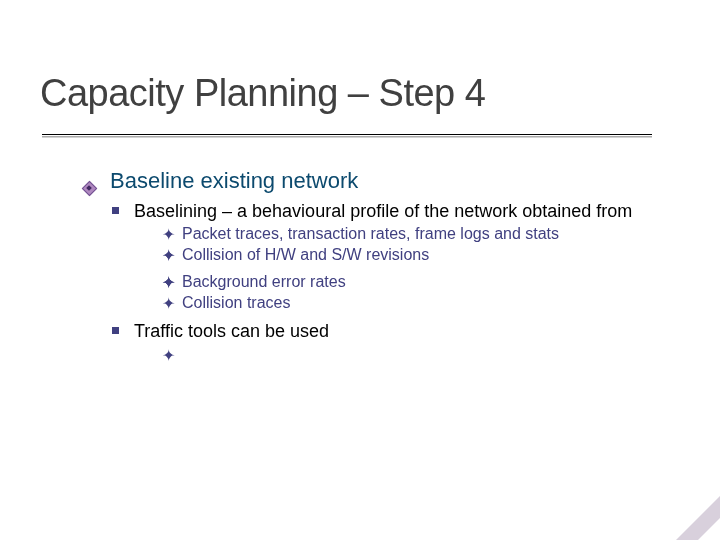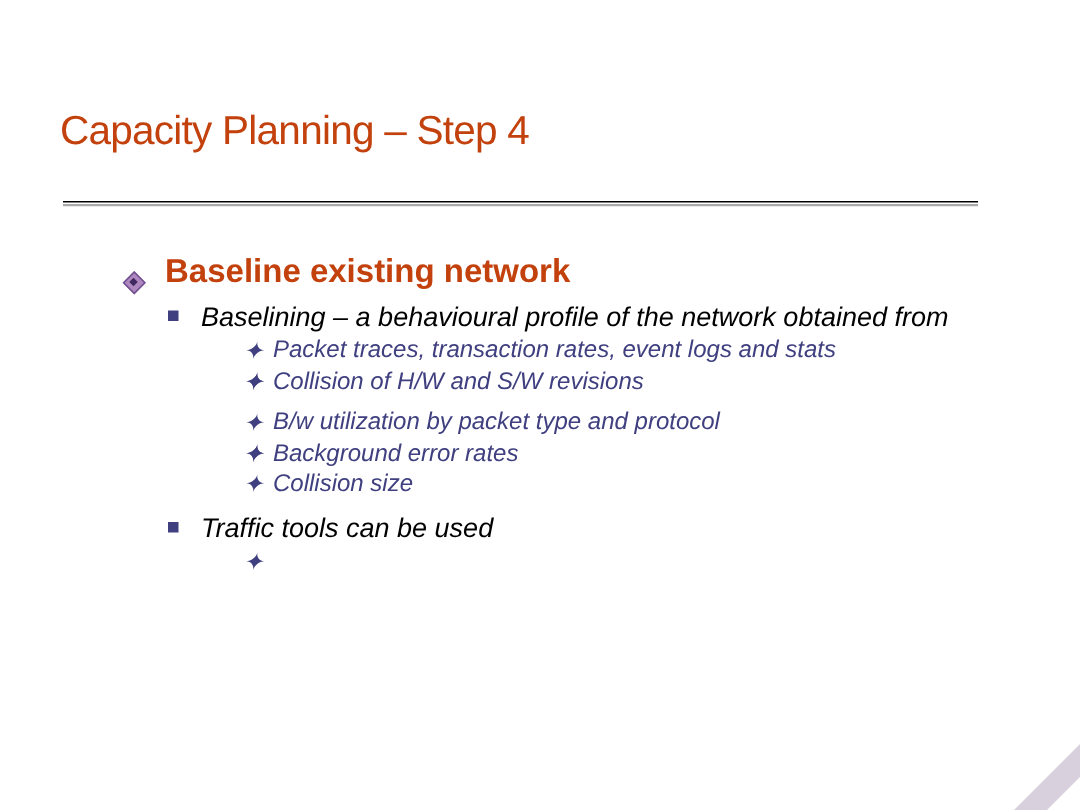--- a/index.html
+++ b/index.html
@@ -14,48 +14,47 @@
   .slide {
     position: relative;
     width: 720px;
     height: 540px;
     box-sizing: border-box;
   }
   .title {
     position: absolute;
     left: 40px;
     top: 72px;
-    font-size: 27px;
+    font-size: 38px;
     font-weight: 400;
-    color: #c2410c;
+    color: #404040;
     font-family: Verdana, Geneva, sans-serif;
     letter-spacing: -0.5px;
   }
   .rule {
     position: absolute;
     left: 42px;
     top: 134px;
     width: 610px;
     height: 1px;
     border-top: 1.5px solid #000;
     box-shadow: 0 1.5px 0 #aaa;
   }
   .body {
     position: absolute;
     left: 82px;
     top: 168px;
     width: 600px;
   }
   .l1 {
     font-size: 22px;
-    color: #c2410c;
+    color: #0c4a6e;
     margin-bottom: 6px;
     position: relative;
     padding-left: 28px;
-    font-weight: bold;
   }
   .l1 .bullet {
     position: absolute;
     left: 0;
     top: 6px;
   }
   .l2 {
     font-size: 18px;
     color: #000;
     position: relative;
@@ -79,21 +78,21 @@
     padding-left: 20px;
     margin-left: 80px;
     line-height: 1.22;
     margin-bottom: 1px;
   }
   .l3 .bullet {
     position: absolute;
     left: 0;
     top: 1px;
   }
-  .group { margin-bottom: 8px; font-style: italic; }
+  .group { margin-bottom: 8px; }
   
   .diamond {
     width: 13px;
     height: 13px;
     position: relative;
     display: inline-block;
   }
   .diamond::before {
     content: "";
     position: absolute;
@@ -153,46 +152,45 @@
       <span>Baseline existing network</span>
     </div>
 
     <div class="group">
       <div class="l2">
         <span class="bullet"></span>
         <span>Baselining – a behavioural profile of the network obtained from</span>
       </div>
       <div class="l3">
         <span class="bullet">✦</span>
-        <span>Packet traces, transaction rates, event logs and stats</span>
+        <span>Packet traces, transaction rates, frame logs and stats</span>
       </div>
       <div class="l3">
         <span class="bullet">✦</span>
       </div>
       <div class="l3">
         <span class="bullet">✦</span>
         <span>Collision of H/W and S/W revisions</span>
       </div>
     </div>
 
     <div class="group">
       <div class="l3">
         <span class="bullet">✦</span>
-        <span>B/w utilization  by packet type and protocol</span>
       </div>
       <div class="l3">
         <span class="bullet">✦</span>
       </div>
       <div class="l3">
         <span class="bullet">✦</span>
         <span>Background error rates</span>
       </div>
       <div class="l3">
         <span class="bullet">✦</span>
-        <span>Collision size</span>
+        <span>Collision traces</span>
       </div>
     </div>
 
     <div class="group">
       <div class="l2">
         <span class="bullet"></span>
         <span>Traffic tools can be used</span>
       </div>
       <div class="l3">
         <span class="bullet">✦</span>

